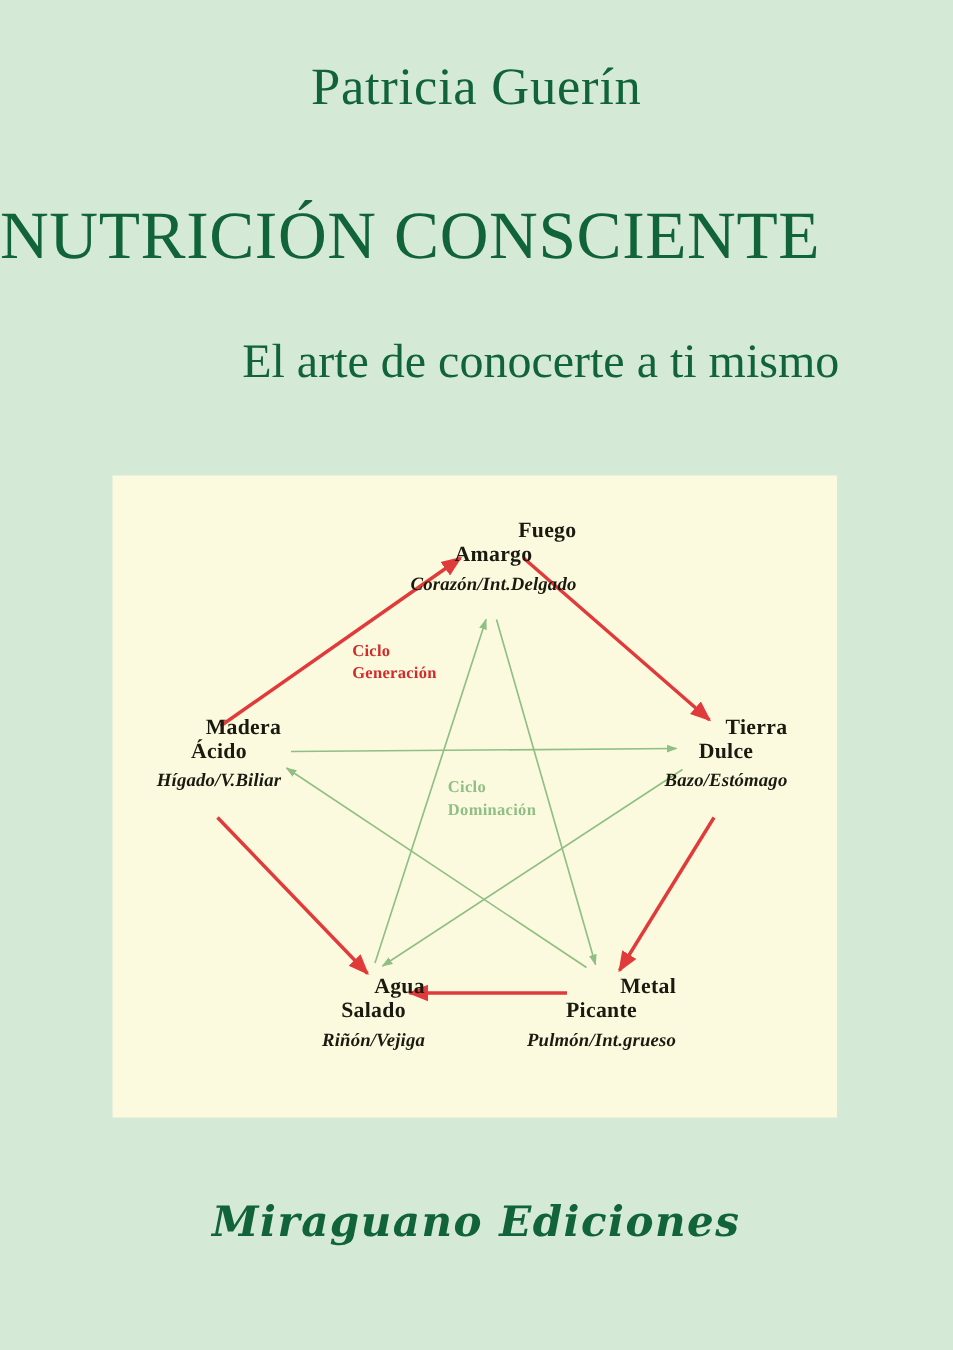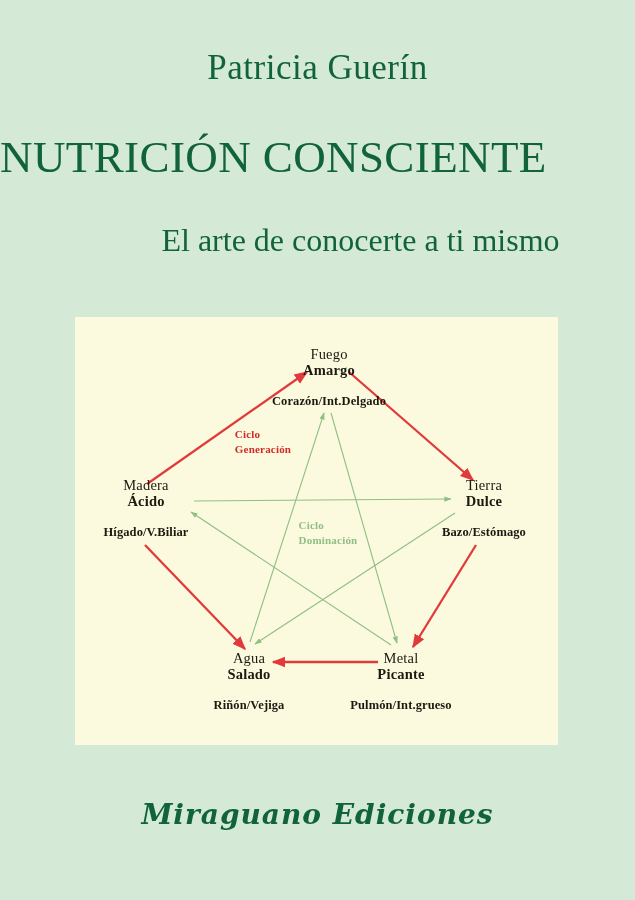--- a/index.html
+++ b/index.html
@@ -15,21 +15,21 @@
     position: relative;
   }
   .cover {
     position: absolute;
     inset: 0;
   }
 
   
   .author {
     position: absolute;
-    top: 48px;
+    top: 38px;
     left: 0;
     width: 100%;
     text-align: center;
     font-size: 35px;
     color: #11633a;
     letter-spacing: 0.5px;
   }
   .title {
     position: absolute;
     top: 131px;
@@ -84,35 +84,37 @@
   
   .node {
     position: absolute;
     text-align: center;
     line-height: 1.12;
     white-space: nowrap;
     transform: translateX(-50%);
   }
   .node .el {
     font-size: 14.5px;
-    font-weight: normal;
+    font-weight: bold;
     color: #1a1a10;
     letter-spacing: 0.2px;
+    text-align: right;
   }
   .node .fl {
     font-size: 14.5px;
     font-weight: bold;
     color: #1a1a10;
     letter-spacing: 0.2px;
   }
   .node .or {
     font-size: 12.5px;
     font-weight: bold;
+    font-style: italic;
     color: #1a1a10;
-    margin-top: 16px;
+    margin-top: 4px;
     letter-spacing: 0.1px;
     text-align: center;
   }
 
   .cycle-label {
     position: absolute;
     text-align: left;
     line-height: 1.35;
     white-space: nowrap;
     transform: translateX(-50%);

